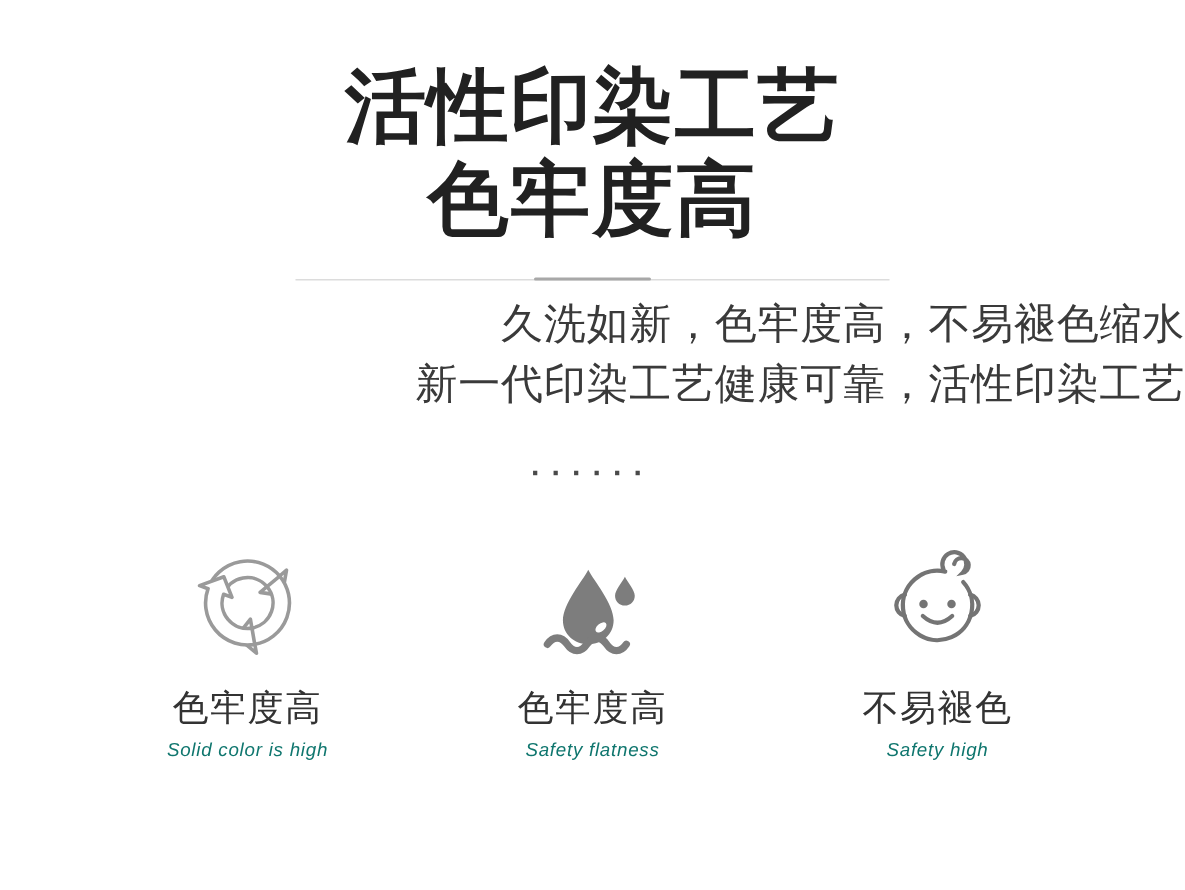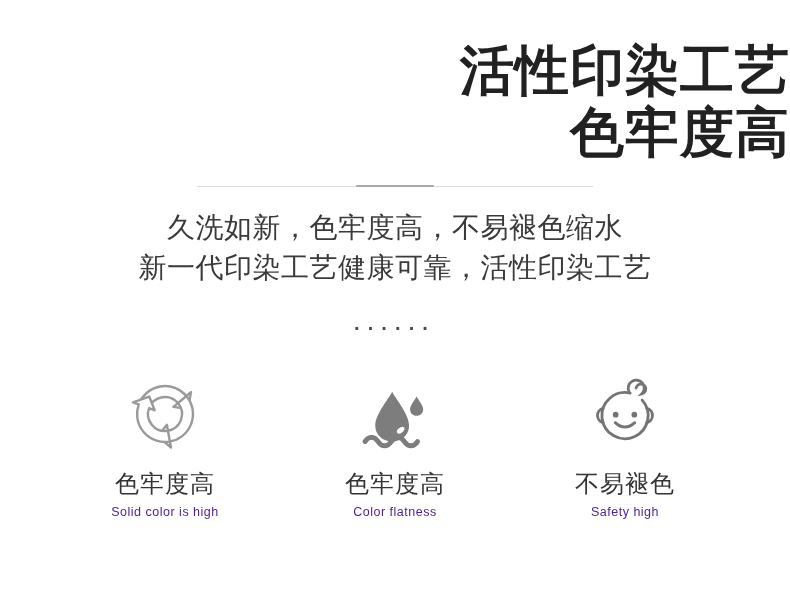--- a/index.html
+++ b/index.html
@@ -9,21 +9,21 @@
     width: 790px;
     height: 593px;
     margin: 0 auto;
     background: #ffffff;
     overflow: hidden;
   }
 
   
   .heading {
     margin-top: 40px;
-    text-align: right;
+    text-align: center;
     font-family: "Liberation Serif", "DejaVu Serif", serif;
     font-size: 54px;
     line-height: 62px;
     font-weight: 700;
     color: #212121;
     letter-spacing: 1px;
   }
 
   
   .divider {
@@ -44,22 +44,22 @@
     left: 50%;
     transform: translateX(-50%);
     width: 78px;
     height: 2px;
     background: #a8a8a8;
     border-radius: 1px;
   }
 
   
   .description {
-    margin-top: 20px;
-    text-align: center;
+    margin-top: 8px;
+    text-align: right;
     font-size: 28px;
     line-height: 40px;
     color: #3a3a3a;
     letter-spacing: 0.5px;
   }
 
   
   .dots {
     margin-top: 30px;
     text-align: center;
@@ -89,22 +89,23 @@
   }
   .feature .label {
     margin-top: 18px;
     font-size: 24px;
     color: #333333;
     letter-spacing: 1px;
   }
   .feature .sublabel {
     margin-top: 5px;
     font-size: 12.5px;
-    color: #4c1d95;
+    color: #0f766e;
     letter-spacing: 0.5px;
+    font-style: italic;
   }
   svg { display: block; }
 </style>
 </head>
 <body>
 
 <div class="page">
 
   <div class="heading">
     <div>活性印染工艺</div>
@@ -142,21 +143,21 @@
     <div class="feature">
       <div class="icon-box">
         <svg width="68" height="62" viewBox="0 0 72 66" aria-hidden="true">
           <path fill="#7d7d7d" d="M 33 4 C 29 12 15 28 15 40 C 15 50 23 57 33 57 C 43 57 51 50 51 40 C 51 28 37 12 33 4 Z"></path>
           <ellipse cx="42" cy="45" rx="4.6" ry="2.7" transform="rotate(-40 42 45)" fill="#ffffff"></ellipse>
           <path fill="#7d7d7d" d="M 59 9 C 57 13 52 18.5 52 22.5 C 52 26.5 55 29.5 59 29.5 C 63 29.5 66 26.5 66 22.5 C 66 18.5 61 13 59 9 Z"></path>
           <path fill="none" stroke="#7d7d7d" stroke-width="5.2" stroke-linecap="round" d="M 4 57 C 8 51 14 51 18 57 C 22 63 28 63 32 57 C 36 51 42 51 46 57 C 50 63 56 63 60 57"></path>
         </svg>
       </div>
       <div class="label">色牢度高</div>
-      <div class="sublabel">Color flatness</div>
+      <div class="sublabel">Safety flatness</div>
     </div>
 
     <div class="feature">
       <div class="icon-box">
         <svg width="64" height="76" viewBox="0 0 72 76" aria-hidden="true">
           <g fill="none" stroke="#747474" stroke-width="3.2" stroke-linecap="round">
             <path d="M 55.3 24.6 A 26 26 0 1 1 41.8 16.7"></path>
             <path d="M 11.5 34 A 8.2 8.2 0 0 0 11.5 50"></path>
             <path d="M 60.5 34 A 8.2 8.2 0 0 1 60.5 50"></path>
             <path d="M 25 50 Q 36 60 47 50"></path>

